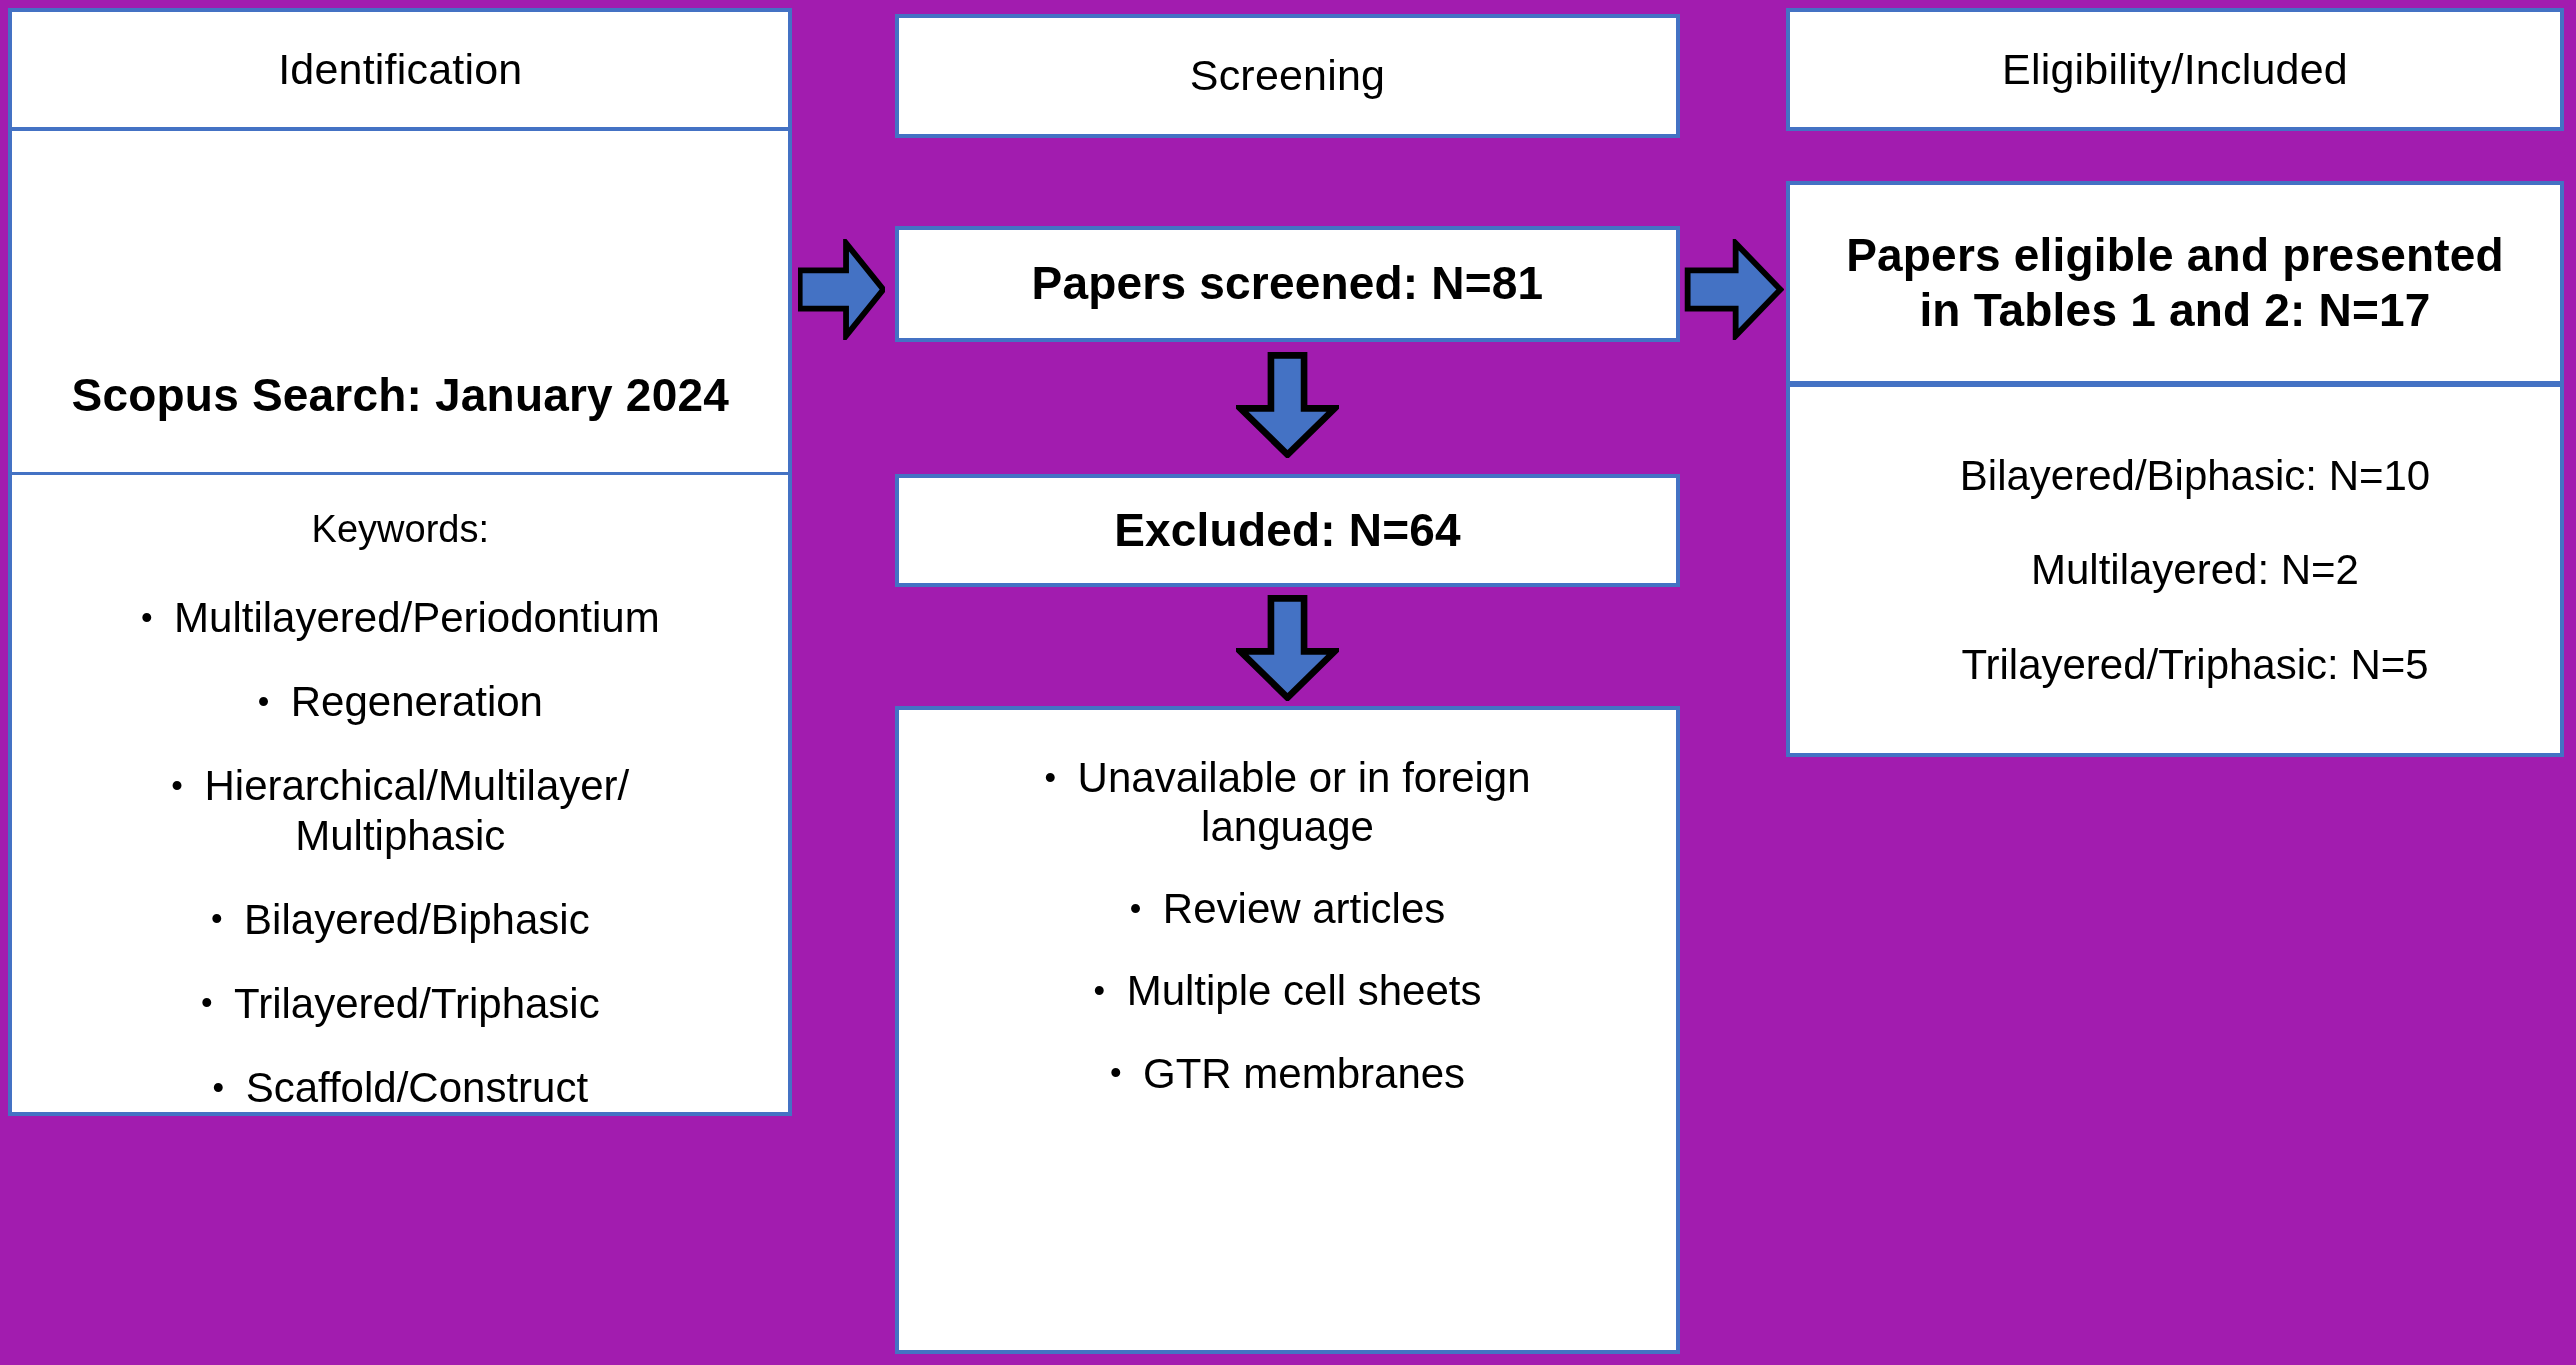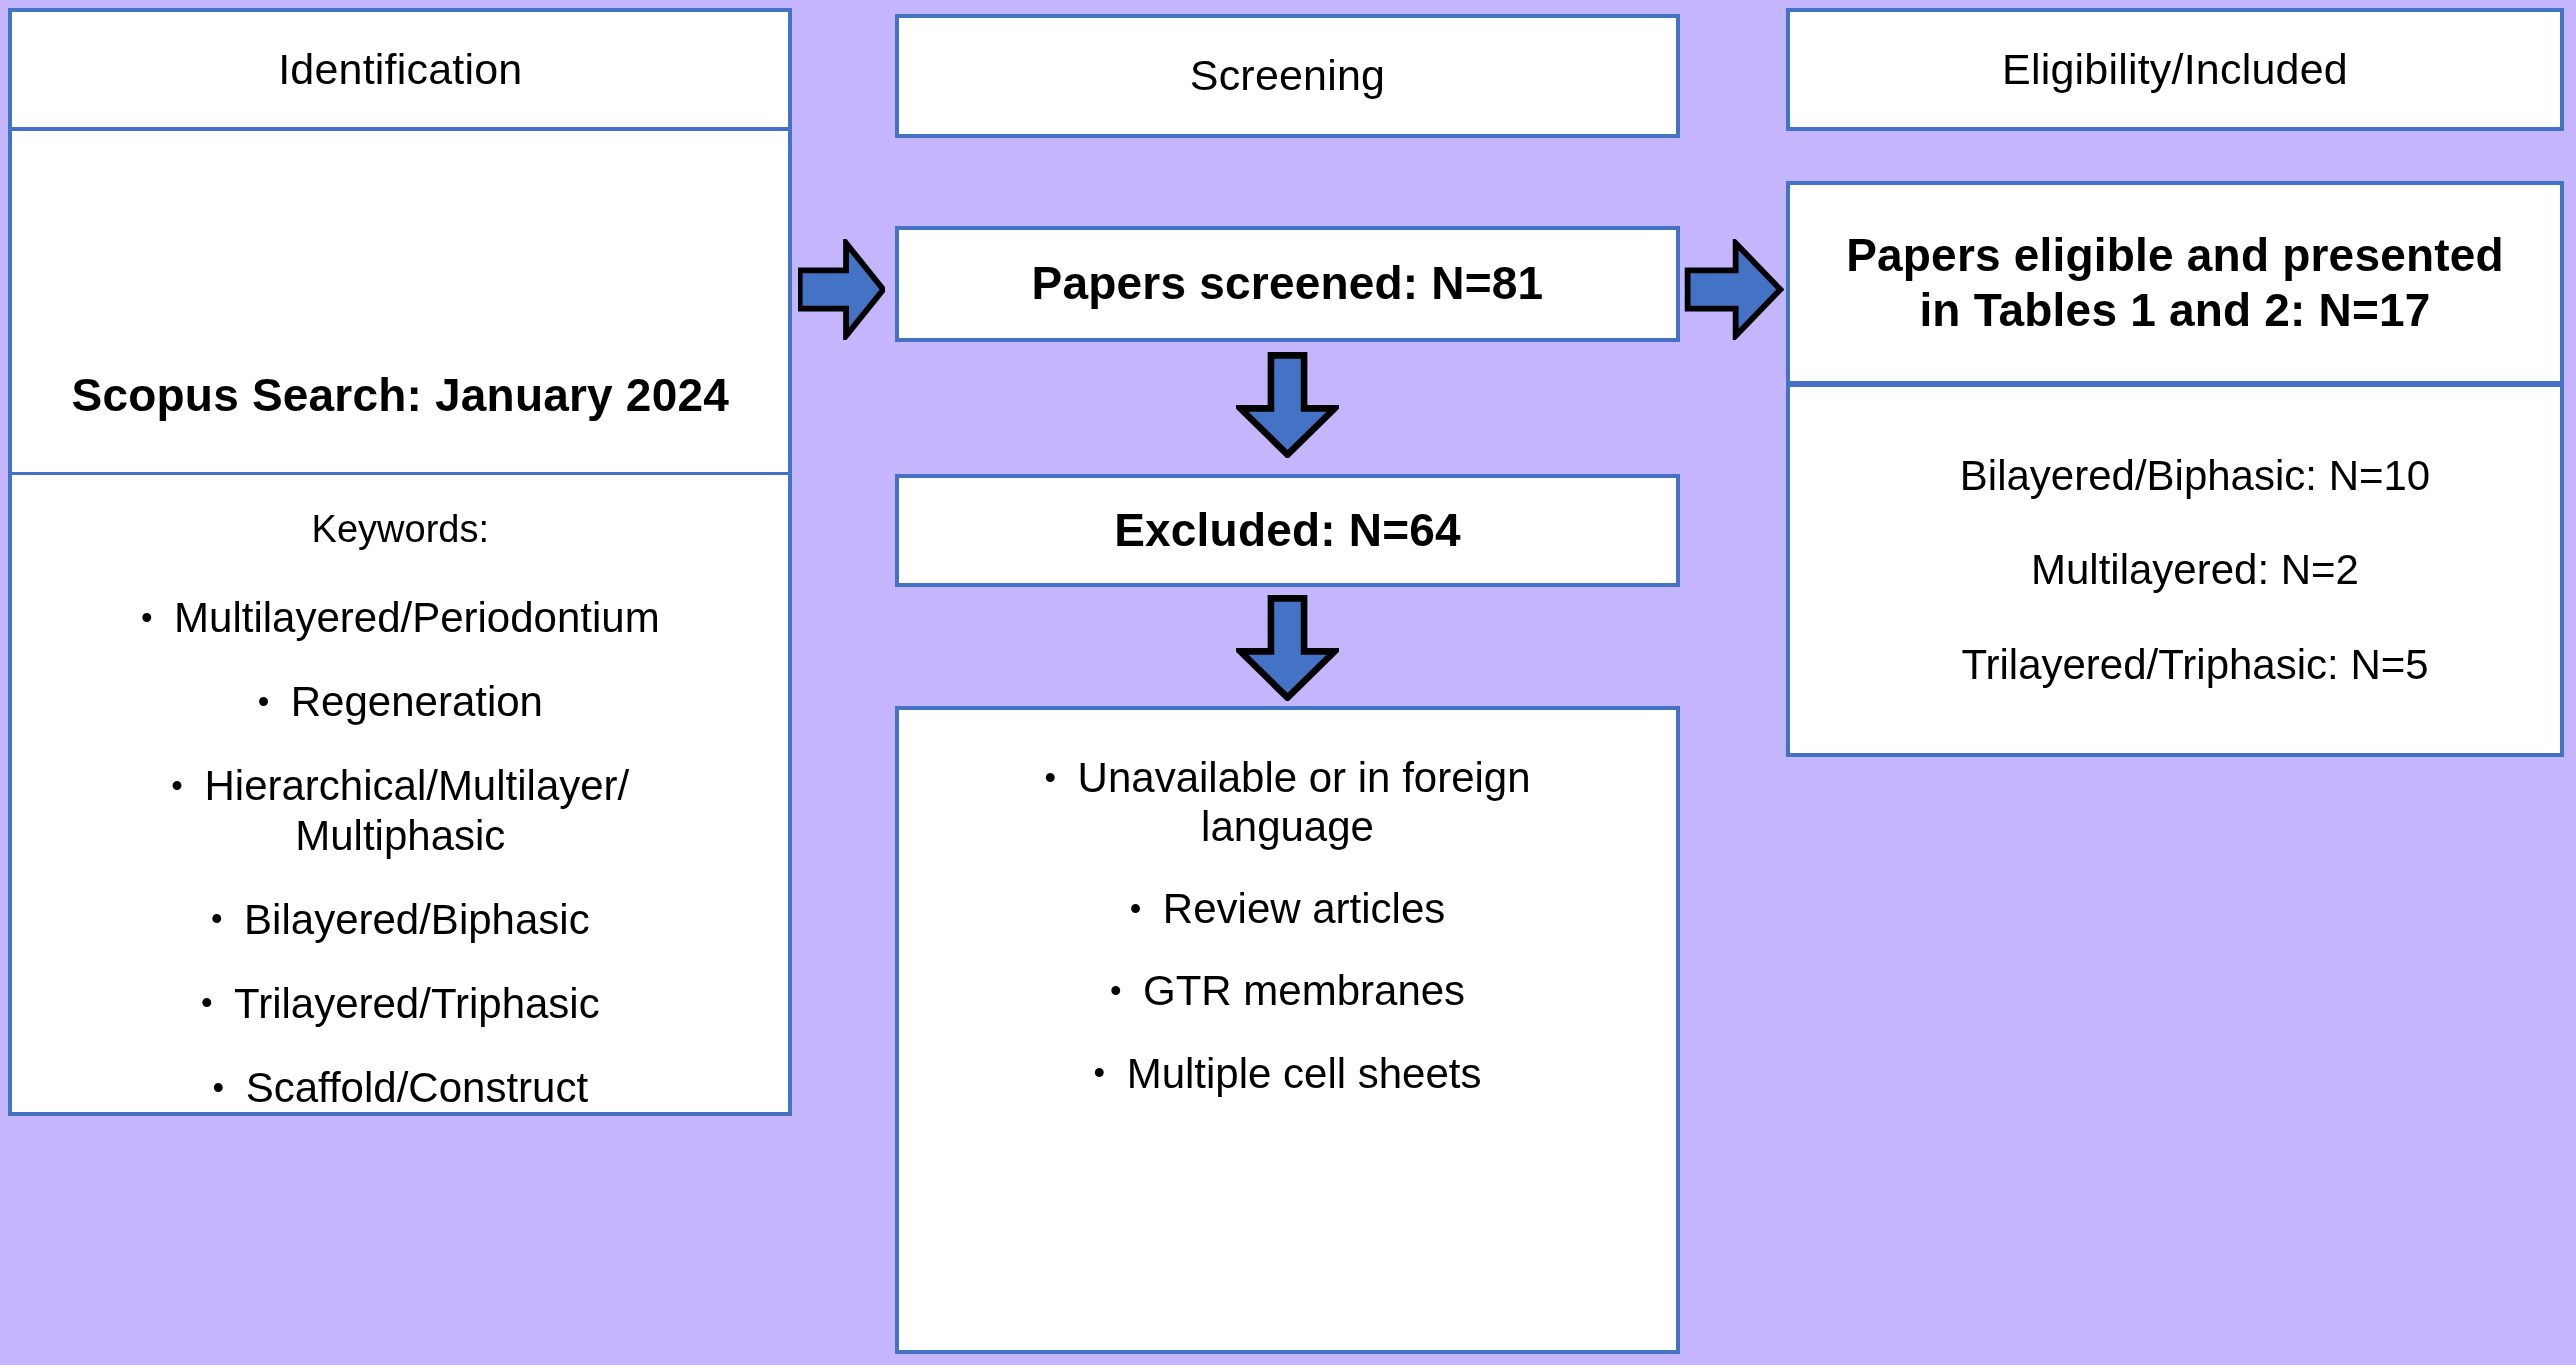--- a/index.html
+++ b/index.html
@@ -5,21 +5,21 @@
 <style>
   html, body {
     margin: 0;
     padding: 0;
     background: #ffffff;
   }
   #stage {
     position: relative;
     width: 2576px;
     height: 1365px;
-    background: #c4b5fd;
+    background: #a21caf;
     font-family: "Liberation Sans", "DejaVu Sans", sans-serif;
     color: #000000;
     overflow: hidden;
   }
 
   
   .box {
     position: absolute;
     box-sizing: border-box;
     background: #ffffff;
@@ -205,24 +205,24 @@
 
     <ul class="bullets" id="criteria-list">
       <li class="wrapline">
         <span class="bullet-dot">•</span><span>Unavailable or in foreign</span>
         <div>language</div>
       </li>
       <li>
         <span class="bullet-dot">•</span><span>Review articles</span>
       </li>
       <li>
+        <span class="bullet-dot">•</span><span>Multiple cell sheets</span>
+      </li>
+      <li>
         <span class="bullet-dot">•</span><span>GTR membranes</span>
-      </li>
-      <li>
-        <span class="bullet-dot">•</span><span>Multiple cell sheets</span>
       </li>
     </ul>
   </div>
 
   <svg class="arrow" id="arrow-right-2" viewBox="0 0 120 122" aria-hidden="true">
     <polygon points="4,38 62,38 62,5 116,61 62,117 62,84 4,84" fill="#4472C4" stroke="#000000" stroke-width="7" stroke-linejoin="miter"></polygon>
   </svg>
 
   <div class="box" id="elig-header">
     <div class="stage-title">Eligibility/Included</div>

